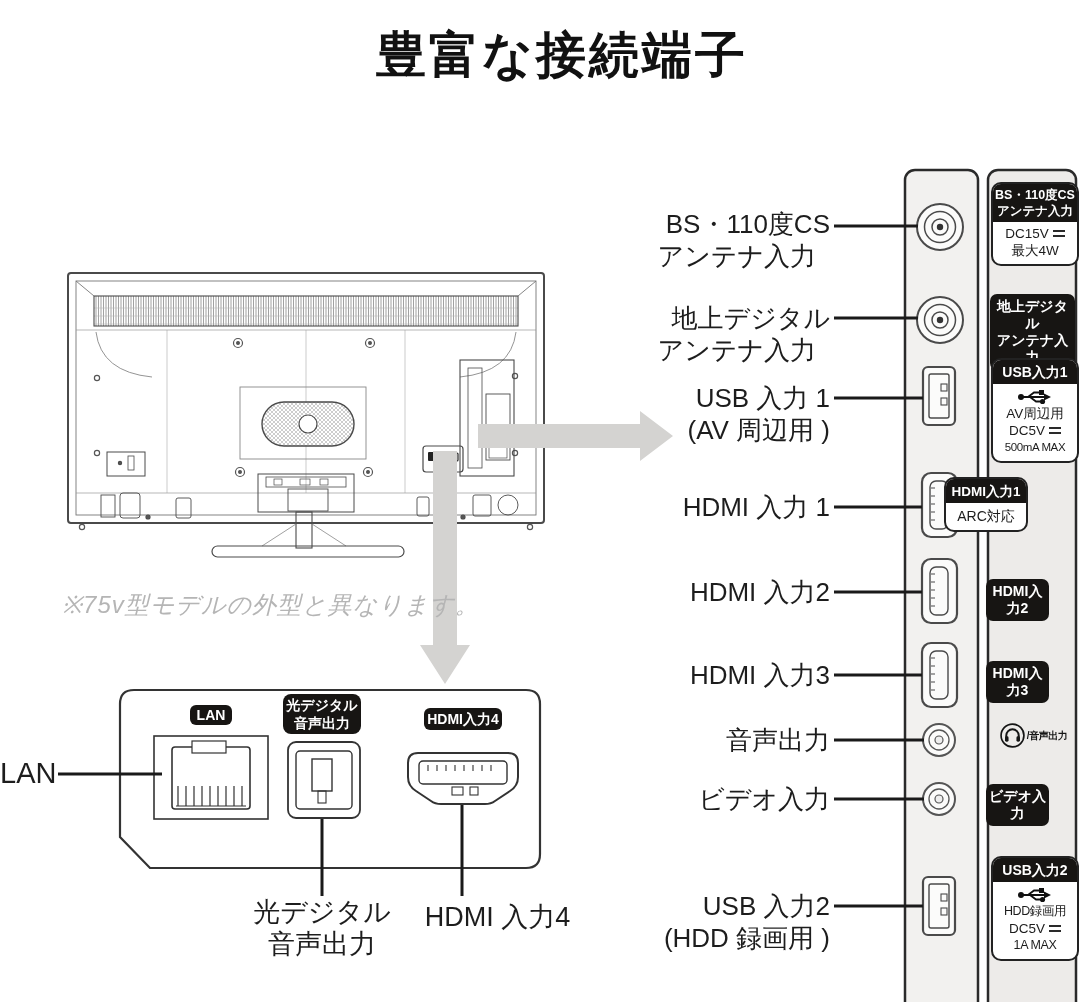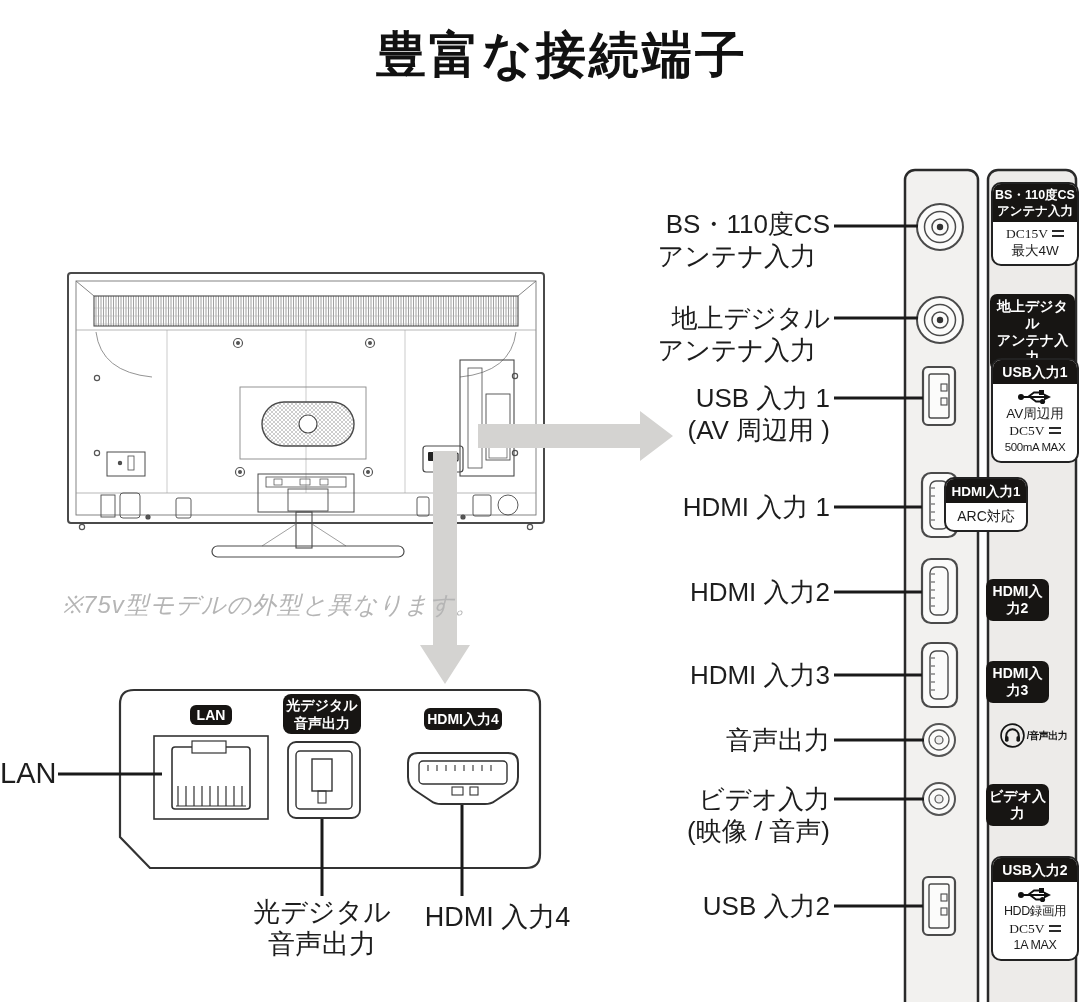--- a/index.html
+++ b/index.html
@@ -19,21 +19,21 @@
           background:#fff;overflow:hidden;text-align:center;}
   .rblock-head{background:#171513;color:#fff;font-weight:bold;font-size:12.5px;line-height:15.5px;padding:4px 0 3px;}
   .rblock-head.one{font-size:14px;line-height:17px;}
   .rblock-body{padding:3px 0 5px;font-size:13.5px;line-height:17px;color:#1c1c1c;}
   .rblock-body .small{font-size:11.5px;letter-spacing:-0.4px;}
   .rchip{position:absolute;left:986px;width:63px;background:#171513;color:#fff;font-weight:bold;
          text-align:center;border-radius:7px;font-size:14px;line-height:17px;padding:4px 0;}
   .rchip.wide{left:990px;width:85px;}
   .audio-row{position:absolute;left:988px;width:90px;display:flex;align-items:center;justify-content:center;gap:1px;}
   .audio-row .txt{font-size:10px;font-weight:bold;color:#151515;letter-spacing:-0.5px;}
-  .dcline{display:flex;align-items:center;justify-content:center;font-family:Liberation Serif, serif;}
+  .dcline{display:flex;align-items:center;justify-content:center;}
   .dc-sym{display:inline-block;width:12px;margin-left:4px;}
   .dc-sym i{display:block;height:0;}
   .dc-sym .s{border-top:2.2px solid #2a2a2a;margin-bottom:2.6px;}
   .dc-sym .d{border-top:2.2px dashed #2a2a2a;}
   .usb-ico{display:block;margin:1px auto 0;}
 
   
   .bchip{position:absolute;background:#171513;color:#fff;font-weight:bold;text-align:center;
          border-radius:6px;font-size:14px;line-height:20px;}
   .bchip.two{line-height:18px;padding:2px 0;border-radius:8px;}
@@ -254,24 +254,24 @@
     <div>HDMI 入力2</div>
   </div>
   <div class="llabel" style="top:659px">
     <div>HDMI 入力3</div>
   </div>
   <div class="llabel" style="top:724px">
     <div>音声出力</div>
   </div>
   <div class="llabel" style="top:783px">
     <div>ビデオ入力</div>
-    <div>(映像 / 音声)</div>
   </div>
   <div class="llabel" style="top:890px">
     <div>USB 入力2</div>
+    <div>(HDD 録画用 )</div>
   </div>
 
   <div class="rblock" style="top:182px">
     <div class="rblock-head">
       <div>BS・110度CS</div>
       <div>アンテナ入力</div>
     </div>
     <div class="rblock-body">
       <div class="dcline">
           <span>DC15V</span>

